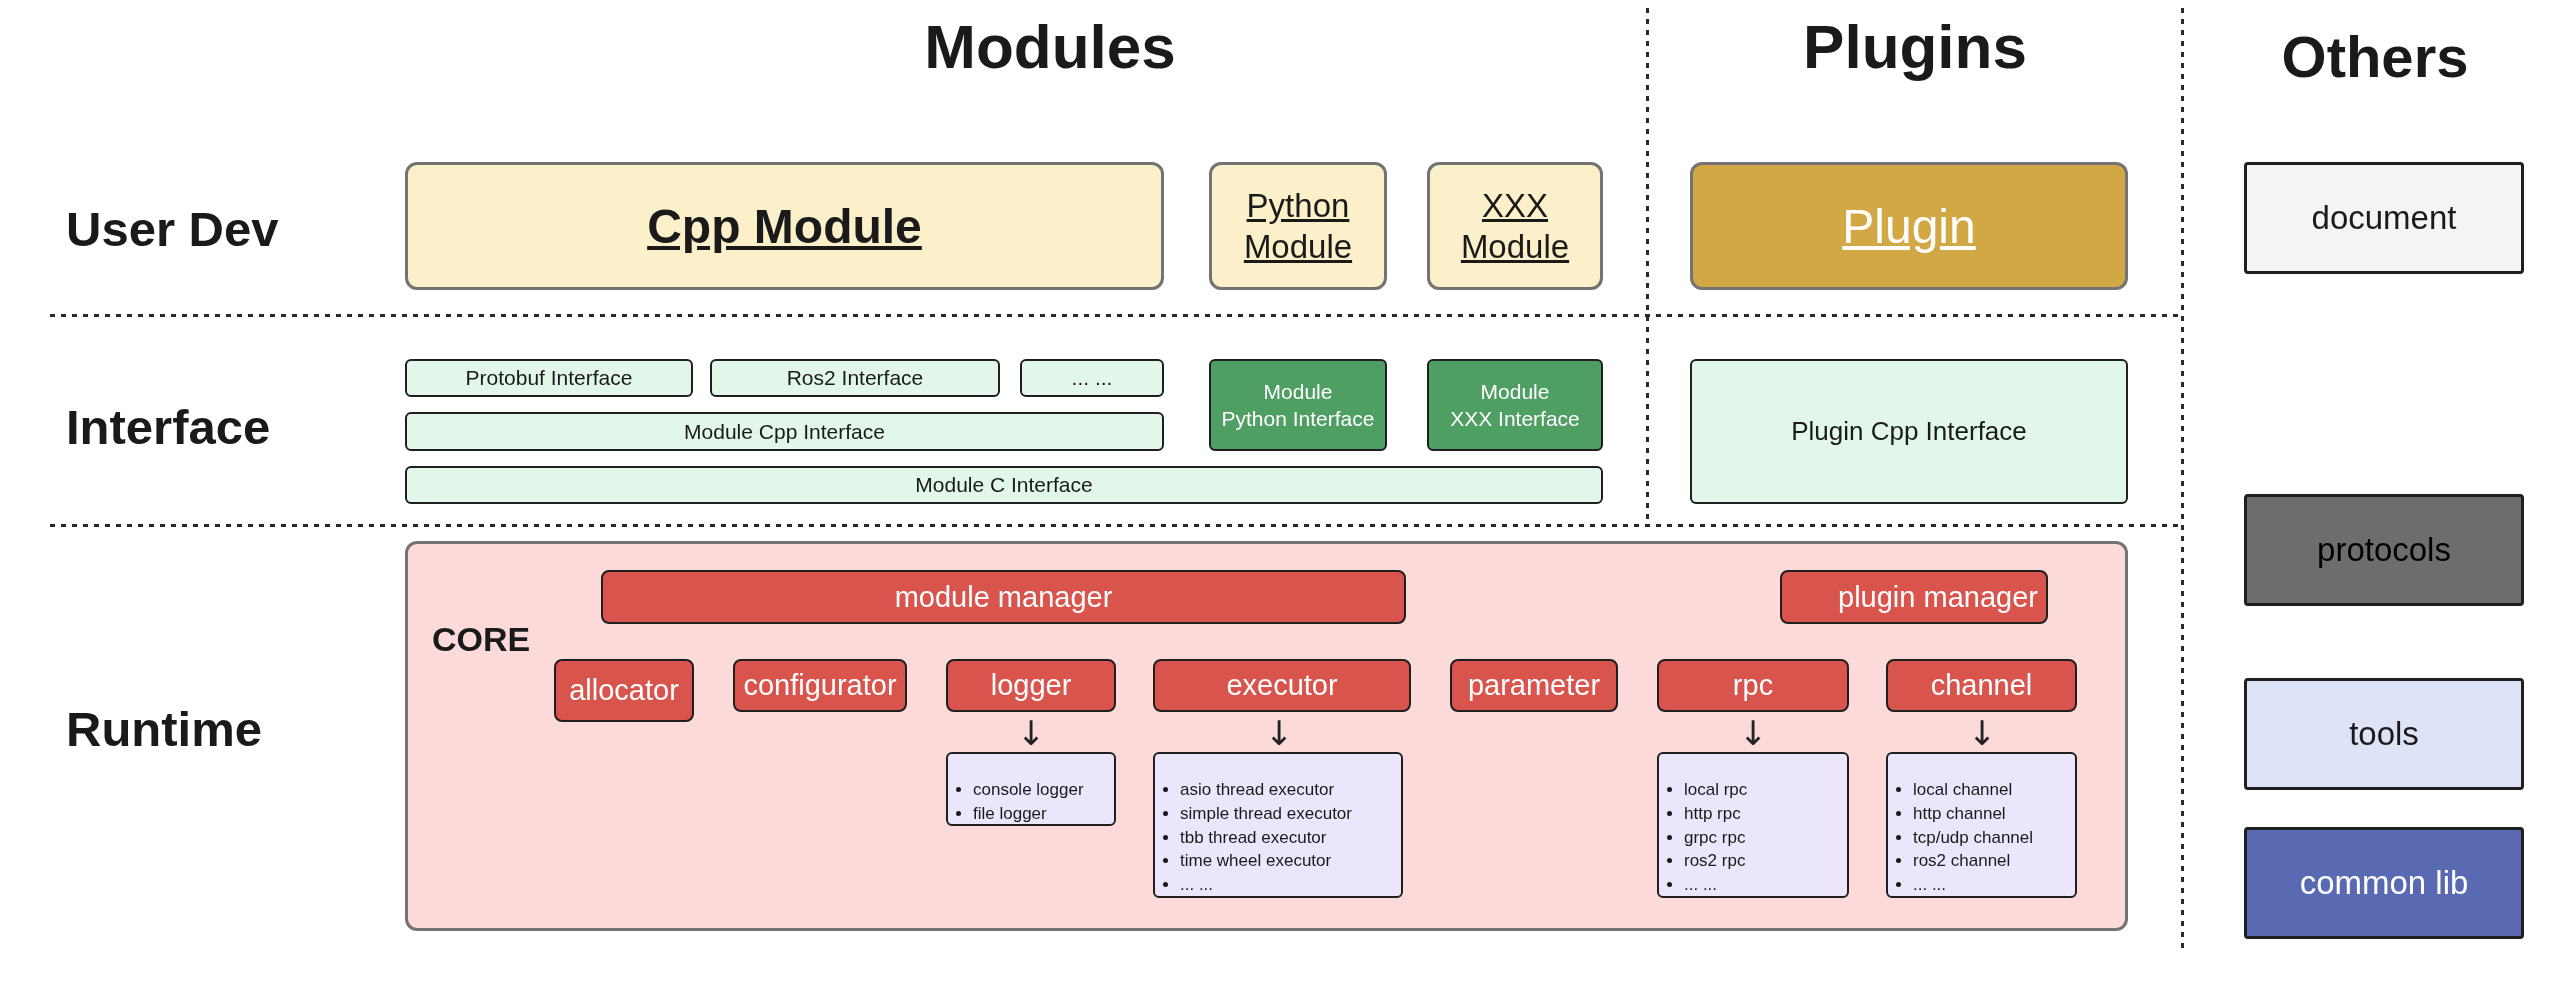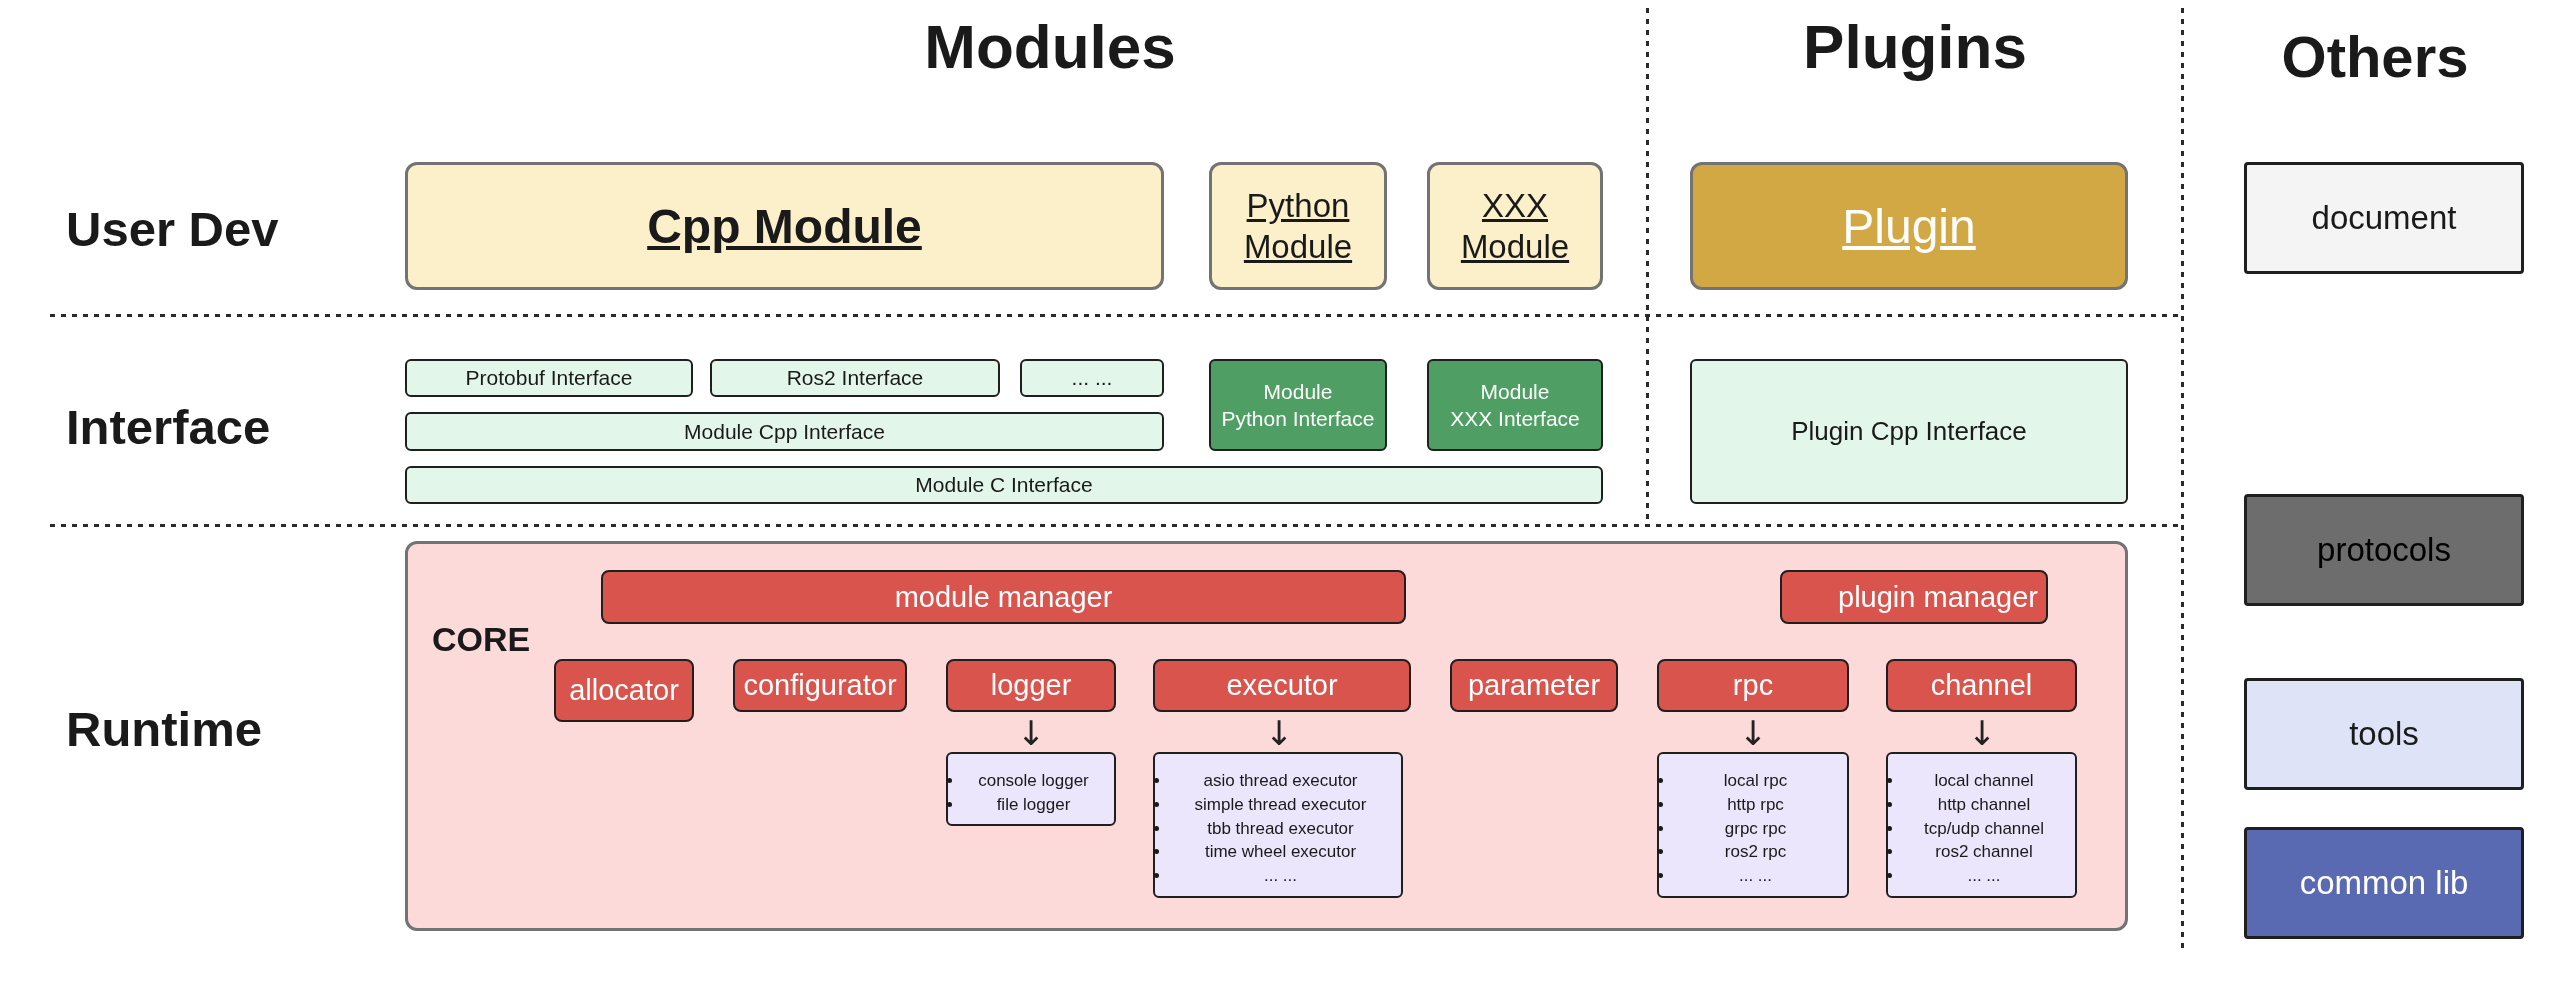--- a/index.html
+++ b/index.html
@@ -77,21 +77,21 @@
   .c-chan  { left: 1886px; top: 659px; width: 191px; height: 53px; }
 
   .arrow { width: 44px; height: 38px; top: 714px; font-size: 34px; line-height: 1;
            color: #222; font-family: "DejaVu Sans", sans-serif; }
   .a-log  { left: 1009px; }
   .a-exec { left: 1257px; }
   .a-rpc  { left: 1731px; }
   .a-chan { left: 1960px; }
 
   .detail { top: 752px; padding: 8px 4px 4px 0; }
-  .detail ul { margin: 7px; padding-left: 9px; list-style: disc; text-align: center; }
+  .detail ul { margin: 16px; padding-left: 9px; list-style: disc; text-align: left; }
   .detail li { font-size: 17px; line-height: 1.4; }
   .d-log  { left: 946px;  width: 170px; height: 74px; }
   .d-exec { left: 1153px; width: 250px; height: 146px; }
   .d-rpc  { left: 1657px; width: 192px; height: 146px; }
   .d-chan { left: 1886px; width: 191px; height: 146px; }
 
   
   .o-box { left: 2244px; width: 280px; height: 112px; font-size: 33px;
            border: 3px solid #1f1f1f; border-radius: 4px; }
   .o-doc    { top: 162px; background: #f4f4f4; }

